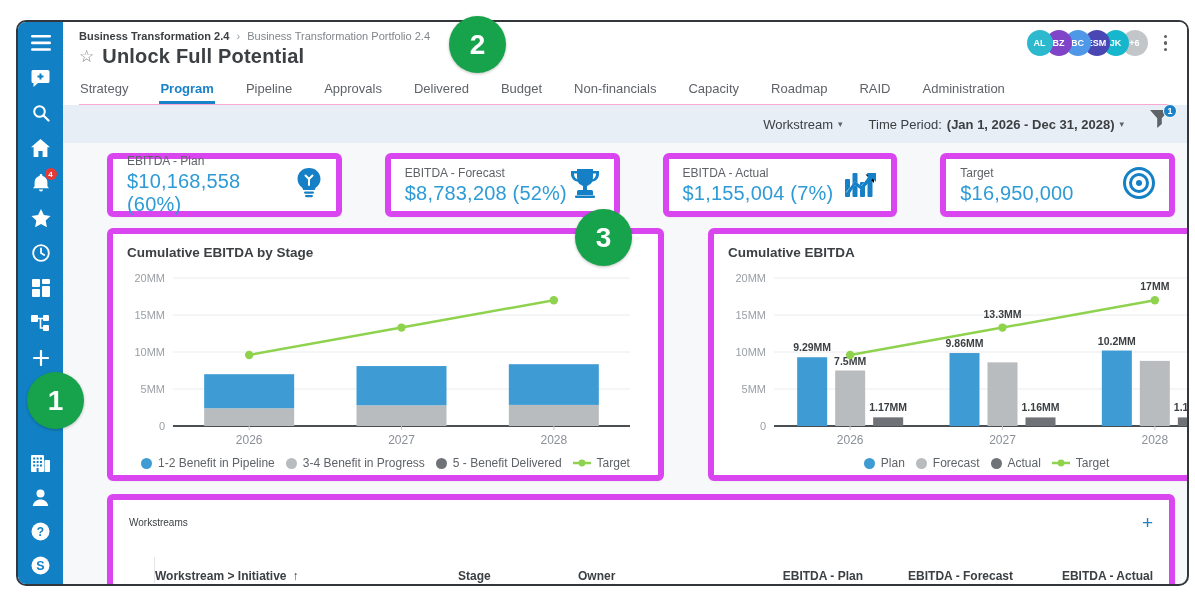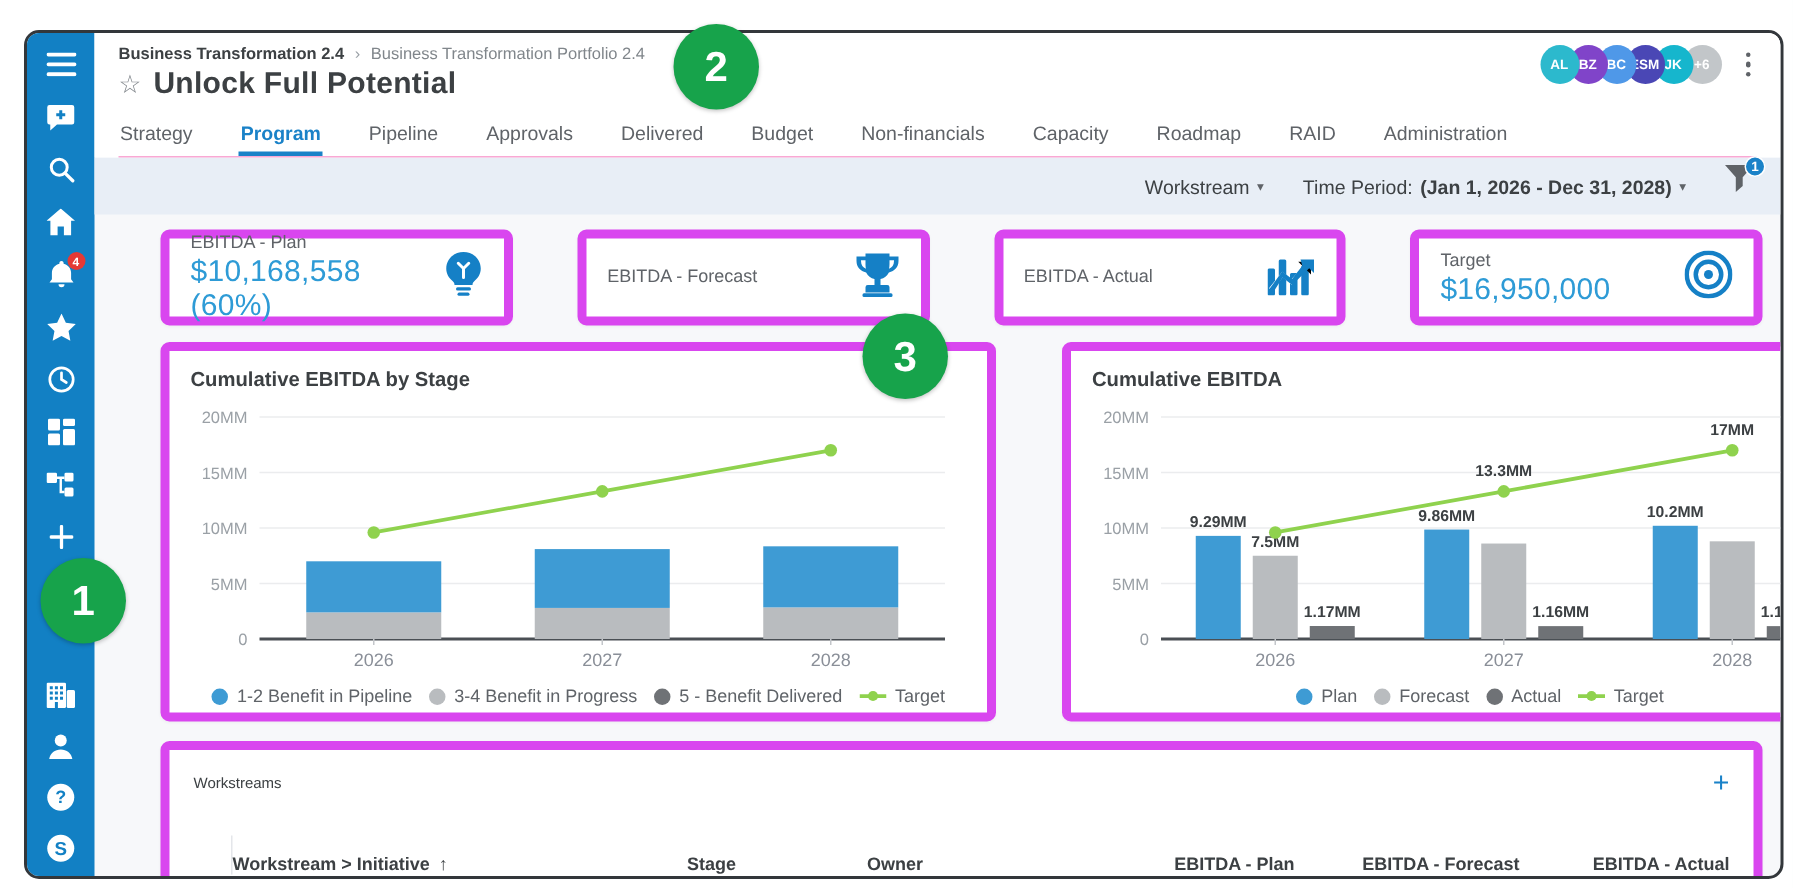--- a/index.html
+++ b/index.html
@@ -265,31 +265,33 @@
                 <path fill="currentColor" d="M13 0C6.4 0 1.5 4.9 1.5 11c0 3.6 1.8 6.4 4.2 8.3.9.8 1.3 1.5 1.3 2.7h12c0-1.2.4-1.9 1.3-2.7 2.4-1.9 4.2-4.7 4.2-8.3C24.5 4.9 19.6 0 13 0z"></path>
                 <rect x="8" y="23.5" width="10" height="2.2" rx="1.1" fill="currentColor"></rect>
                 <rect x="9" y="27" width="8" height="2.2" rx="1.1" fill="currentColor"></rect>
                 <path d="M9.5 7.5 13 11l3.5-3.5M13 11v6" stroke="#fff" stroke-width="2" fill="none" stroke-linecap="round"></path>
               </svg>
           </span>
         </div>
         <div class="card kpi">
           <div>
               <div class="kpi-label">EBITDA - Forecast</div>
+               <div class="kpi-value">$8,783,208 (52%)</div>
             </div>
           <span class="kpi-icon">
             <svg width="30" height="30" viewBox="0 0 30 30">
                 <path fill="currentColor" d="M7 1h16v2h6v3c0 4-2.6 6.8-6.4 7.6A8.6 8.6 0 0 1 17 18v4h4.5a1.5 1.5 0 0 1 1.5 1.5V27H7v-3.5A1.5 1.5 0 0 1 8.5 22H13v-4a8.6 8.6 0 0 1-5.6-4.4C3.6 12.8 1 10 1 6V3h6zM4 5.5V6c0 2.6 1.3 4.4 3.3 5.2A13 13 0 0 1 7 8V5.5zm22 0h-3V8c0 1.1-.1 2.2-.3 3.2C24.7 10.4 26 8.6 26 6z"></path>
                 <rect x="5" y="27.5" width="20" height="2.5" rx="1" fill="currentColor"></rect>
               </svg>
           </span>
         </div>
         <div class="card kpi">
           <div>
               <div class="kpi-label">EBITDA - Actual</div>
+               <div class="kpi-value">$1,155,004 (7%)</div>
             </div>
           <span class="kpi-icon">
             <svg width="32" height="28" viewBox="0 0 32 28">
                 <g fill="currentColor">
                   <rect x="0" y="10" width="5" height="18" rx="1"></rect>
                   <rect x="7.5" y="4" width="5" height="24" rx="1"></rect>
                   <rect x="15" y="13" width="5" height="15" rx="1"></rect>
                   <rect x="22.5" y="8" width="5" height="20" rx="1"></rect>
                 </g>
                 <path d="M2 24 10 14l6 5L27 7" stroke="#fff" stroke-width="2.6" fill="none"></path>

